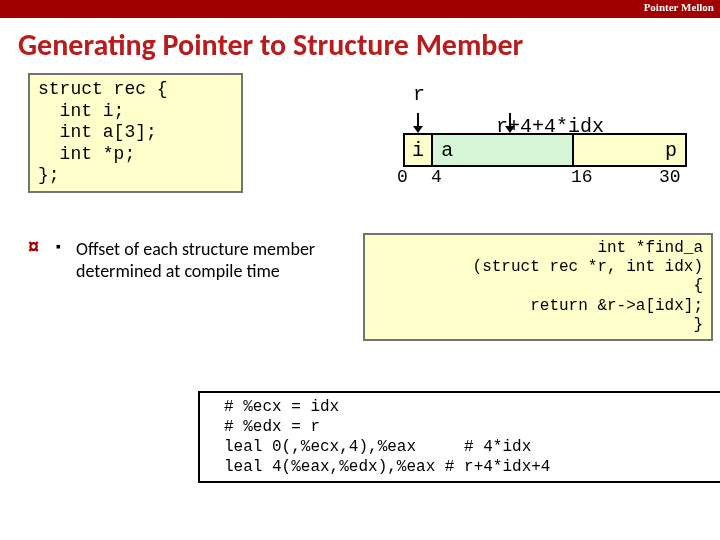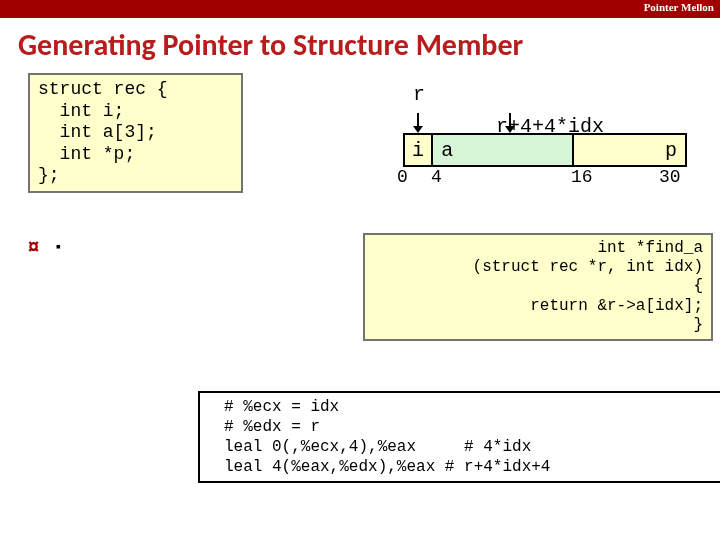--- a/index.html
+++ b/index.html
@@ -215,20 +215,21 @@
       <span class="off o20">30</span>
     </div>
   </div>
 
   <div class="bullets">
     <div class="b1">
       <span class="b1mark">¤</span>
     </div>
     <div class="b2">
       <span class="b2mark">▪</span>
+      <span>Offset of each structure member determined at compile time</span>
     </div>
   </div>
 
   <div class="codebox funcbox">int *find_a
   (struct rec *r, int idx)
 {
   return &amp;r-&gt;a[idx];
 }</div>
 
   <div class="asmbox"># %ecx = idx

